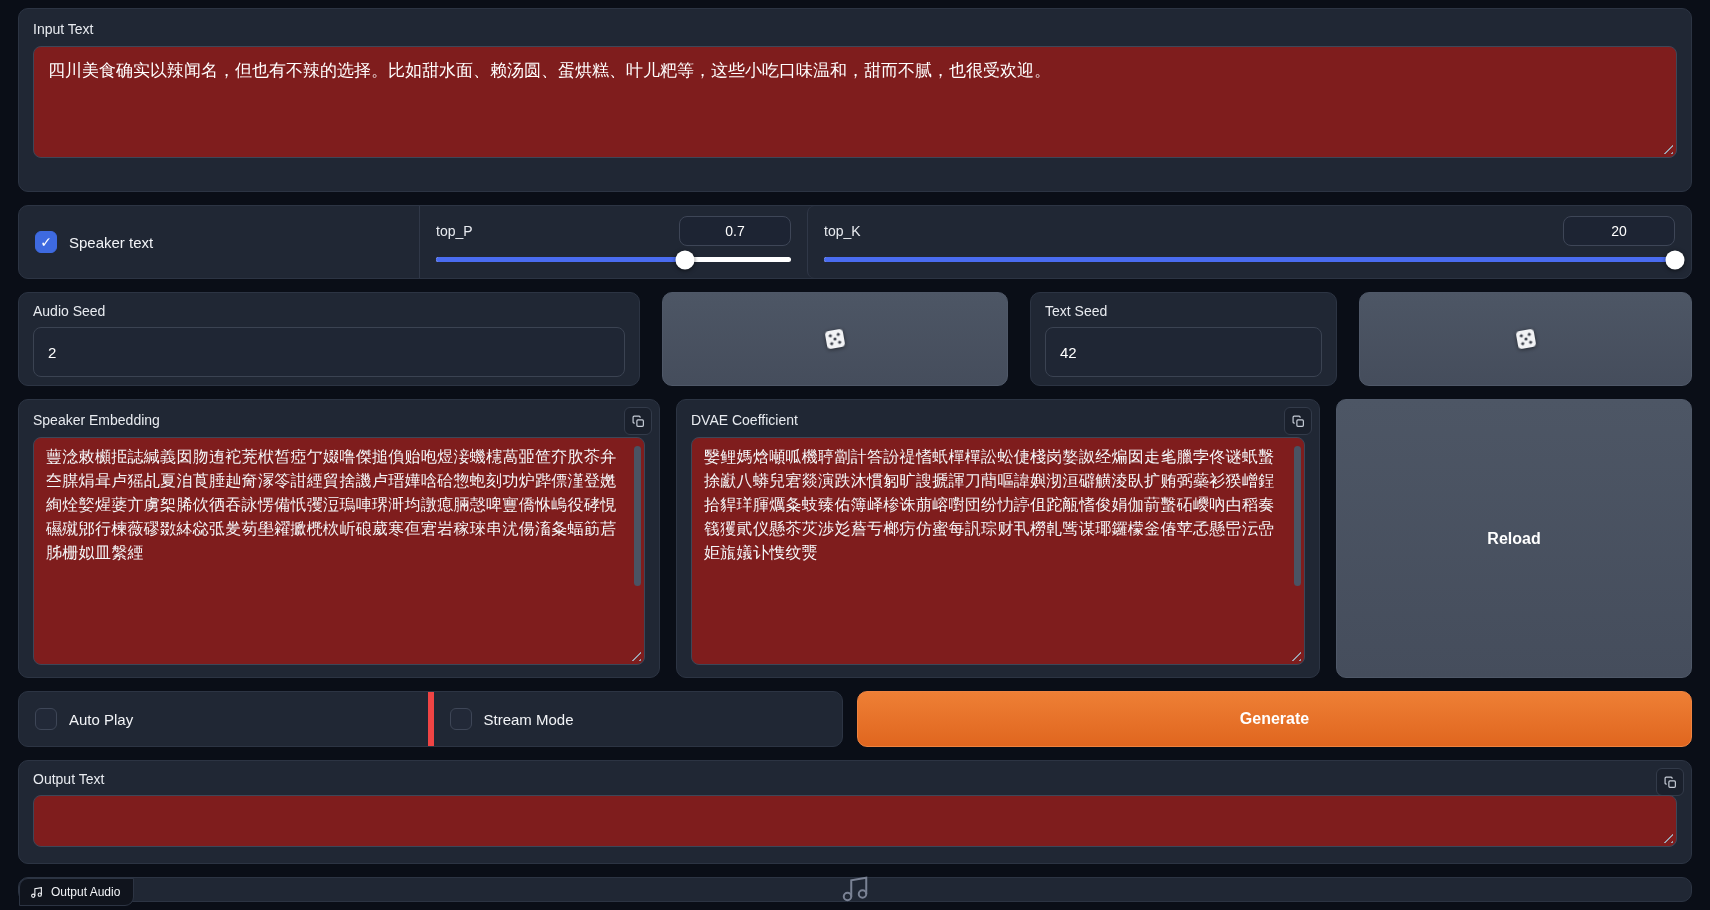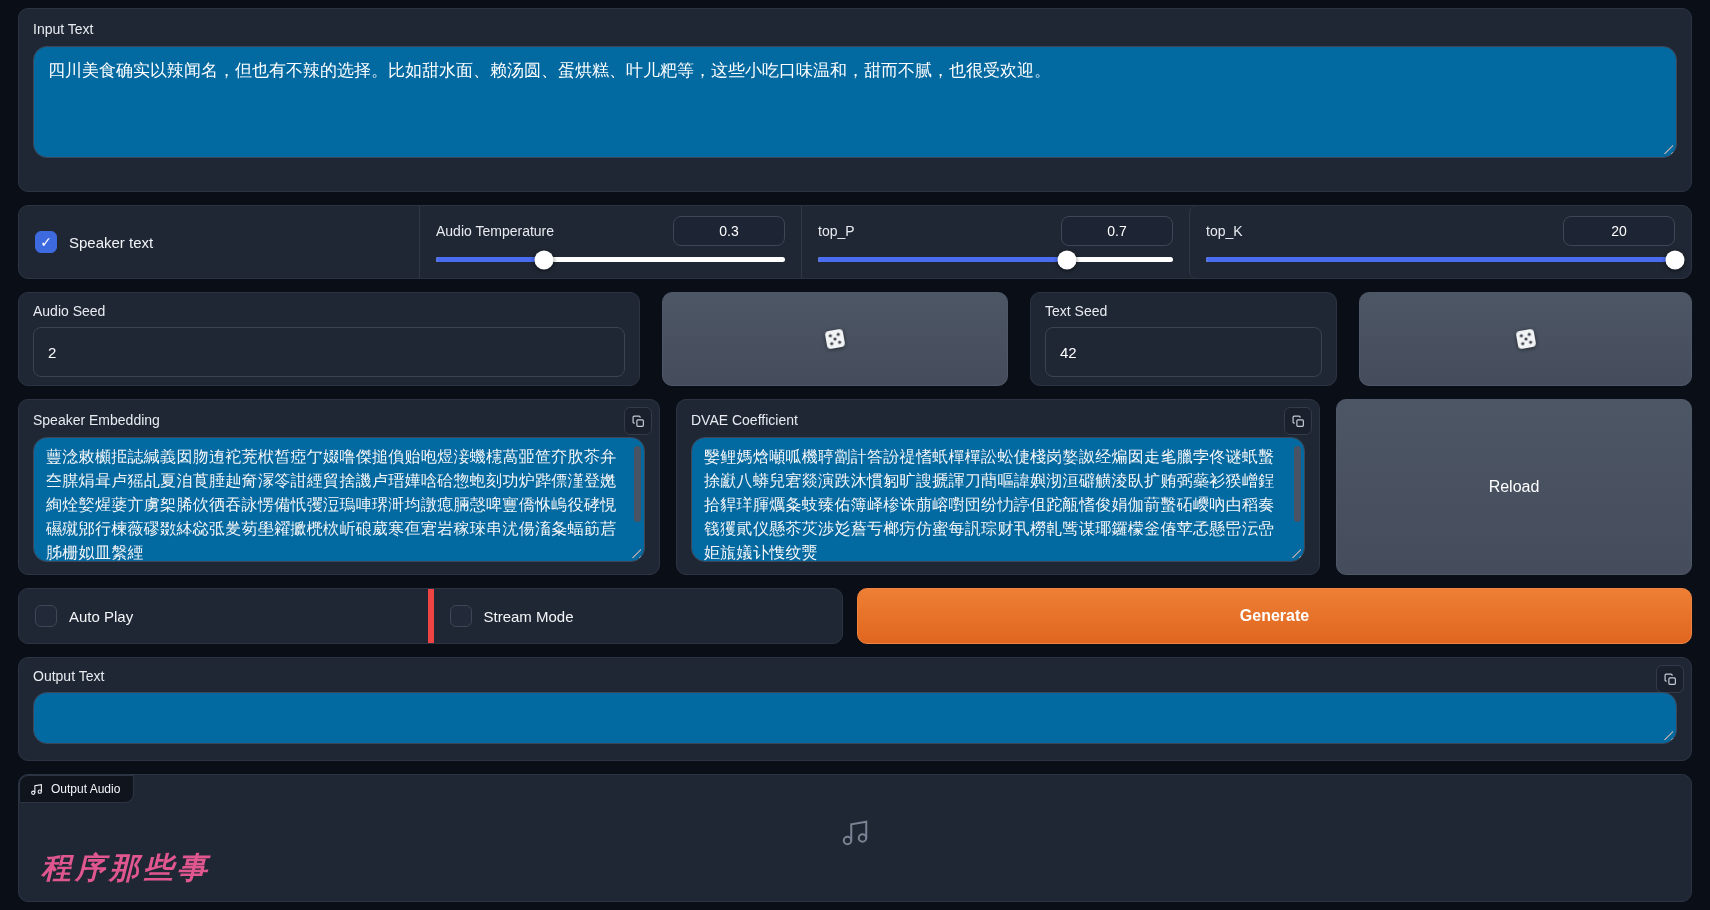--- a/index.html
+++ b/index.html
@@ -4,21 +4,21 @@
 <style>
   html,body{margin:0;padding:0;background:#0a0e17;}
   body{width:1710px;height:910px;position:relative;overflow:hidden;
        font-family:"Liberation Sans","DejaVu Sans",sans-serif;color:#e6e9ee;}
   .page{position:absolute;inset:0;padding:8px 18px 8px 18px;box-sizing:border-box;
         display:flex;flex-direction:column;gap:13px;}
   .panel{background:#202734;border:1px solid #2c3443;border-radius:10px;position:relative;box-sizing:border-box;}
   .lbl{font-size:14px;font-weight:500;color:#e8ebf0;}
   
   .panel-input{height:184px;padding:12px 14px;}
-  .ta{background:#0369a1;border:1px solid #3e4657;border-radius:14px;box-sizing:border-box;
+  .ta{background:#7f1d1d;border:1px solid #3e4657;border-radius:8px;box-sizing:border-box;
       color:#ffffff;position:relative;overflow:hidden;}
   .input-ta{margin-top:9px;height:112px;padding:12px 14px;font-size:17px;line-height:1.45;}
   .grip{position:absolute;right:3px;bottom:3px;width:11px;height:11px;
         background:repeating-linear-gradient(315deg,#9aa1ad 0 1.5px,transparent 1.5px 5px);
         clip-path:polygon(100% 0,100% 100%,0 100%);}
   
   .panel-sliders{height:74px;display:flex;}
   .sec{position:relative;box-sizing:border-box;padding:10px 16px 0 16px;}
   .sec + .sec{border-left:1px solid #303848;}
   .sec-refine{flex:0 0 400px;display:flex;align-items:center;gap:12px;padding-top:0;}
@@ -45,23 +45,23 @@
   .inbox{margin-top:8px;flex:1;background:#1f2634;border:1px solid #3b4352;border-radius:8px;
          display:flex;align-items:center;padding:0 14px;font-size:15px;color:#fff;box-sizing:border-box;}
   .selbox{justify-content:space-between;}
   .chev{font-size:10px;color:#cfd3da;}
   .btn-gray{background:linear-gradient(180deg,#4d5665,#454d5c);border:1px solid #4f5868;border-radius:10px;
             display:flex;align-items:center;justify-content:center;cursor:pointer;box-sizing:border-box;}
   .btn-dice1{flex:0 0 346px;} .panel-textseed{flex:0 0 307px;padding:10px 14px 8px 14px;display:flex;flex-direction:column;}
   .btn-dice2{flex:1;}
   .dice{transform:rotate(-10deg);filter:drop-shadow(0 1px 2px rgba(0,0,0,.5));}
   
-  .row-embed{height:176px;display:flex;gap:16px;}
+  .row-embed{height:279px;display:flex;gap:16px;}
   .panel-emb{padding:12px 14px;display:flex;flex-direction:column;}
-  .panel-speaker{flex:0 0 642px;} .panel-dvae{flex:1;} .btn-reload{flex:0 0 356px;font-size:16px;font-weight:400;color:#fff;}
+  .panel-speaker{flex:0 0 642px;} .panel-dvae{flex:1;} .btn-reload{flex:0 0 356px;font-size:16px;font-weight:700;color:#fff;}
   .emb-ta{margin-top:9px;flex:1;padding:7px 20px 7px 12px;font-size:16px;line-height:1.5;
           word-break:break-all;letter-spacing:.3px;color:#f4f6f8;}
   .scrollbar{position:absolute;right:3px;top:8px;width:7px;height:62%;border-radius:4px;background:#4a5363;}
   .copy-btn{position:absolute;top:7px;right:7px;width:26px;height:26px;border-radius:6px;
             background:#1a202c;border:1px solid #333b4a;display:flex;align-items:center;justify-content:center;cursor:pointer;}
   
   .row-actions{height:56px;display:flex;gap:14px;}
   .panel-checks{flex:0 0 825px;display:flex;padding:0;}
   .check-sec{flex:1;display:flex;align-items:center;gap:12px;padding:12px 16px;box-sizing:border-box;}
   .check-sec + .check-sec{border-left:6px solid #ef4444;}
@@ -94,30 +94,20 @@
   </div>
 
   <div class="panel panel-sliders">
     <div class="sec sec-refine">
       <div class="cb checked">
         <span class="mark">✓</span>
       </div>
       <span class="cb-label">Speaker text</span>
     </div>
 
-    <div class="sec sec-temp" style="--p: 31%;">
-      <div class="sec-head">
-        <span class="lbl">Audio Temperature</span>
-        <div class="numbox">0.3</div>
-      </div>
-      <div class="track">
-        <div class="fill"></div>
-        <div class="handle"></div>
-      </div>
-    </div>
 
     <div class="sec sec-topp" style="--p: 70%;">
       <div class="sec-head">
         <span class="lbl">top_P</span>
         <div class="numbox">0.7</div>
       </div>
       <div class="track">
         <div class="fill"></div>
         <div class="handle"></div>
       </div>
@@ -250,16 +240,15 @@
       </svg>
       <span>Output Audio</span>
     </div>
     <div class="audio-note">
       <svg width="30" height="30" viewBox="0 0 24 24" fill="none" stroke="#7a8294" stroke-width="1.6">
         <path d="M9 18V5l12-2v13"></path>
           <circle cx="6" cy="18" r="3"></circle>
           <circle cx="18" cy="16" r="3"></circle>
       </svg>
     </div>
-    <div class="watermark">程序那些事</div>
   </div>
 
 </div>
 
 </body></html>

